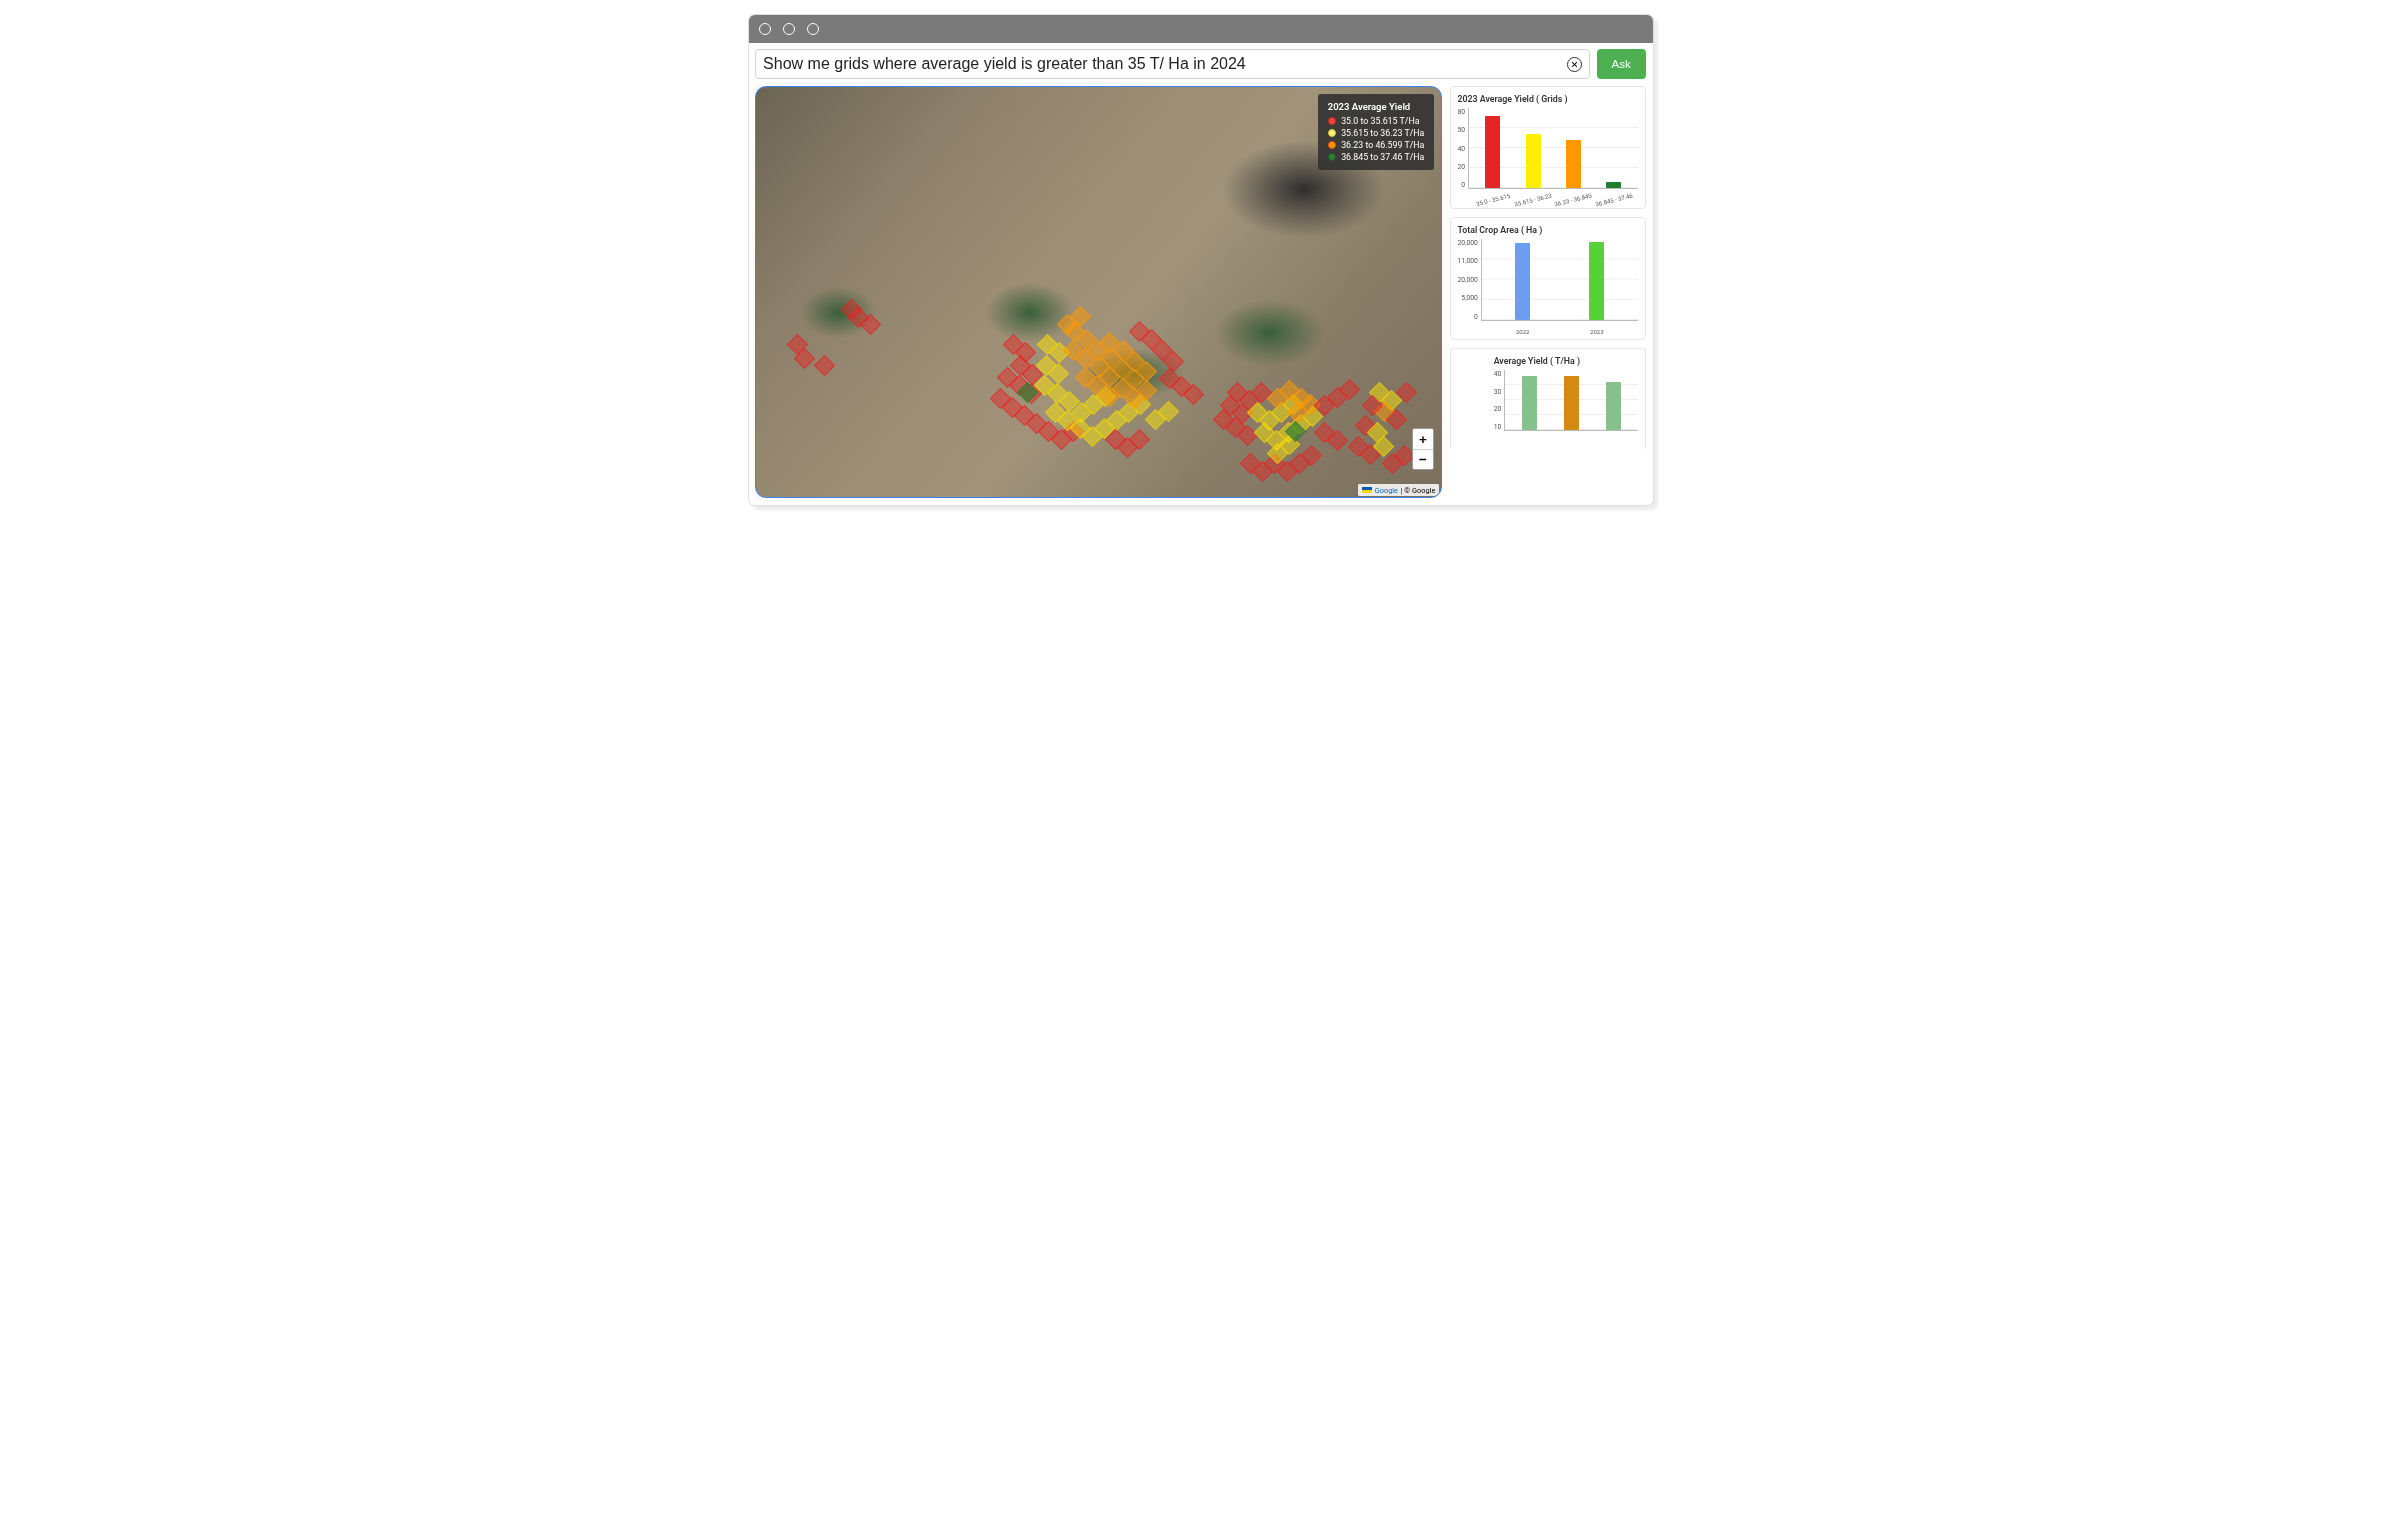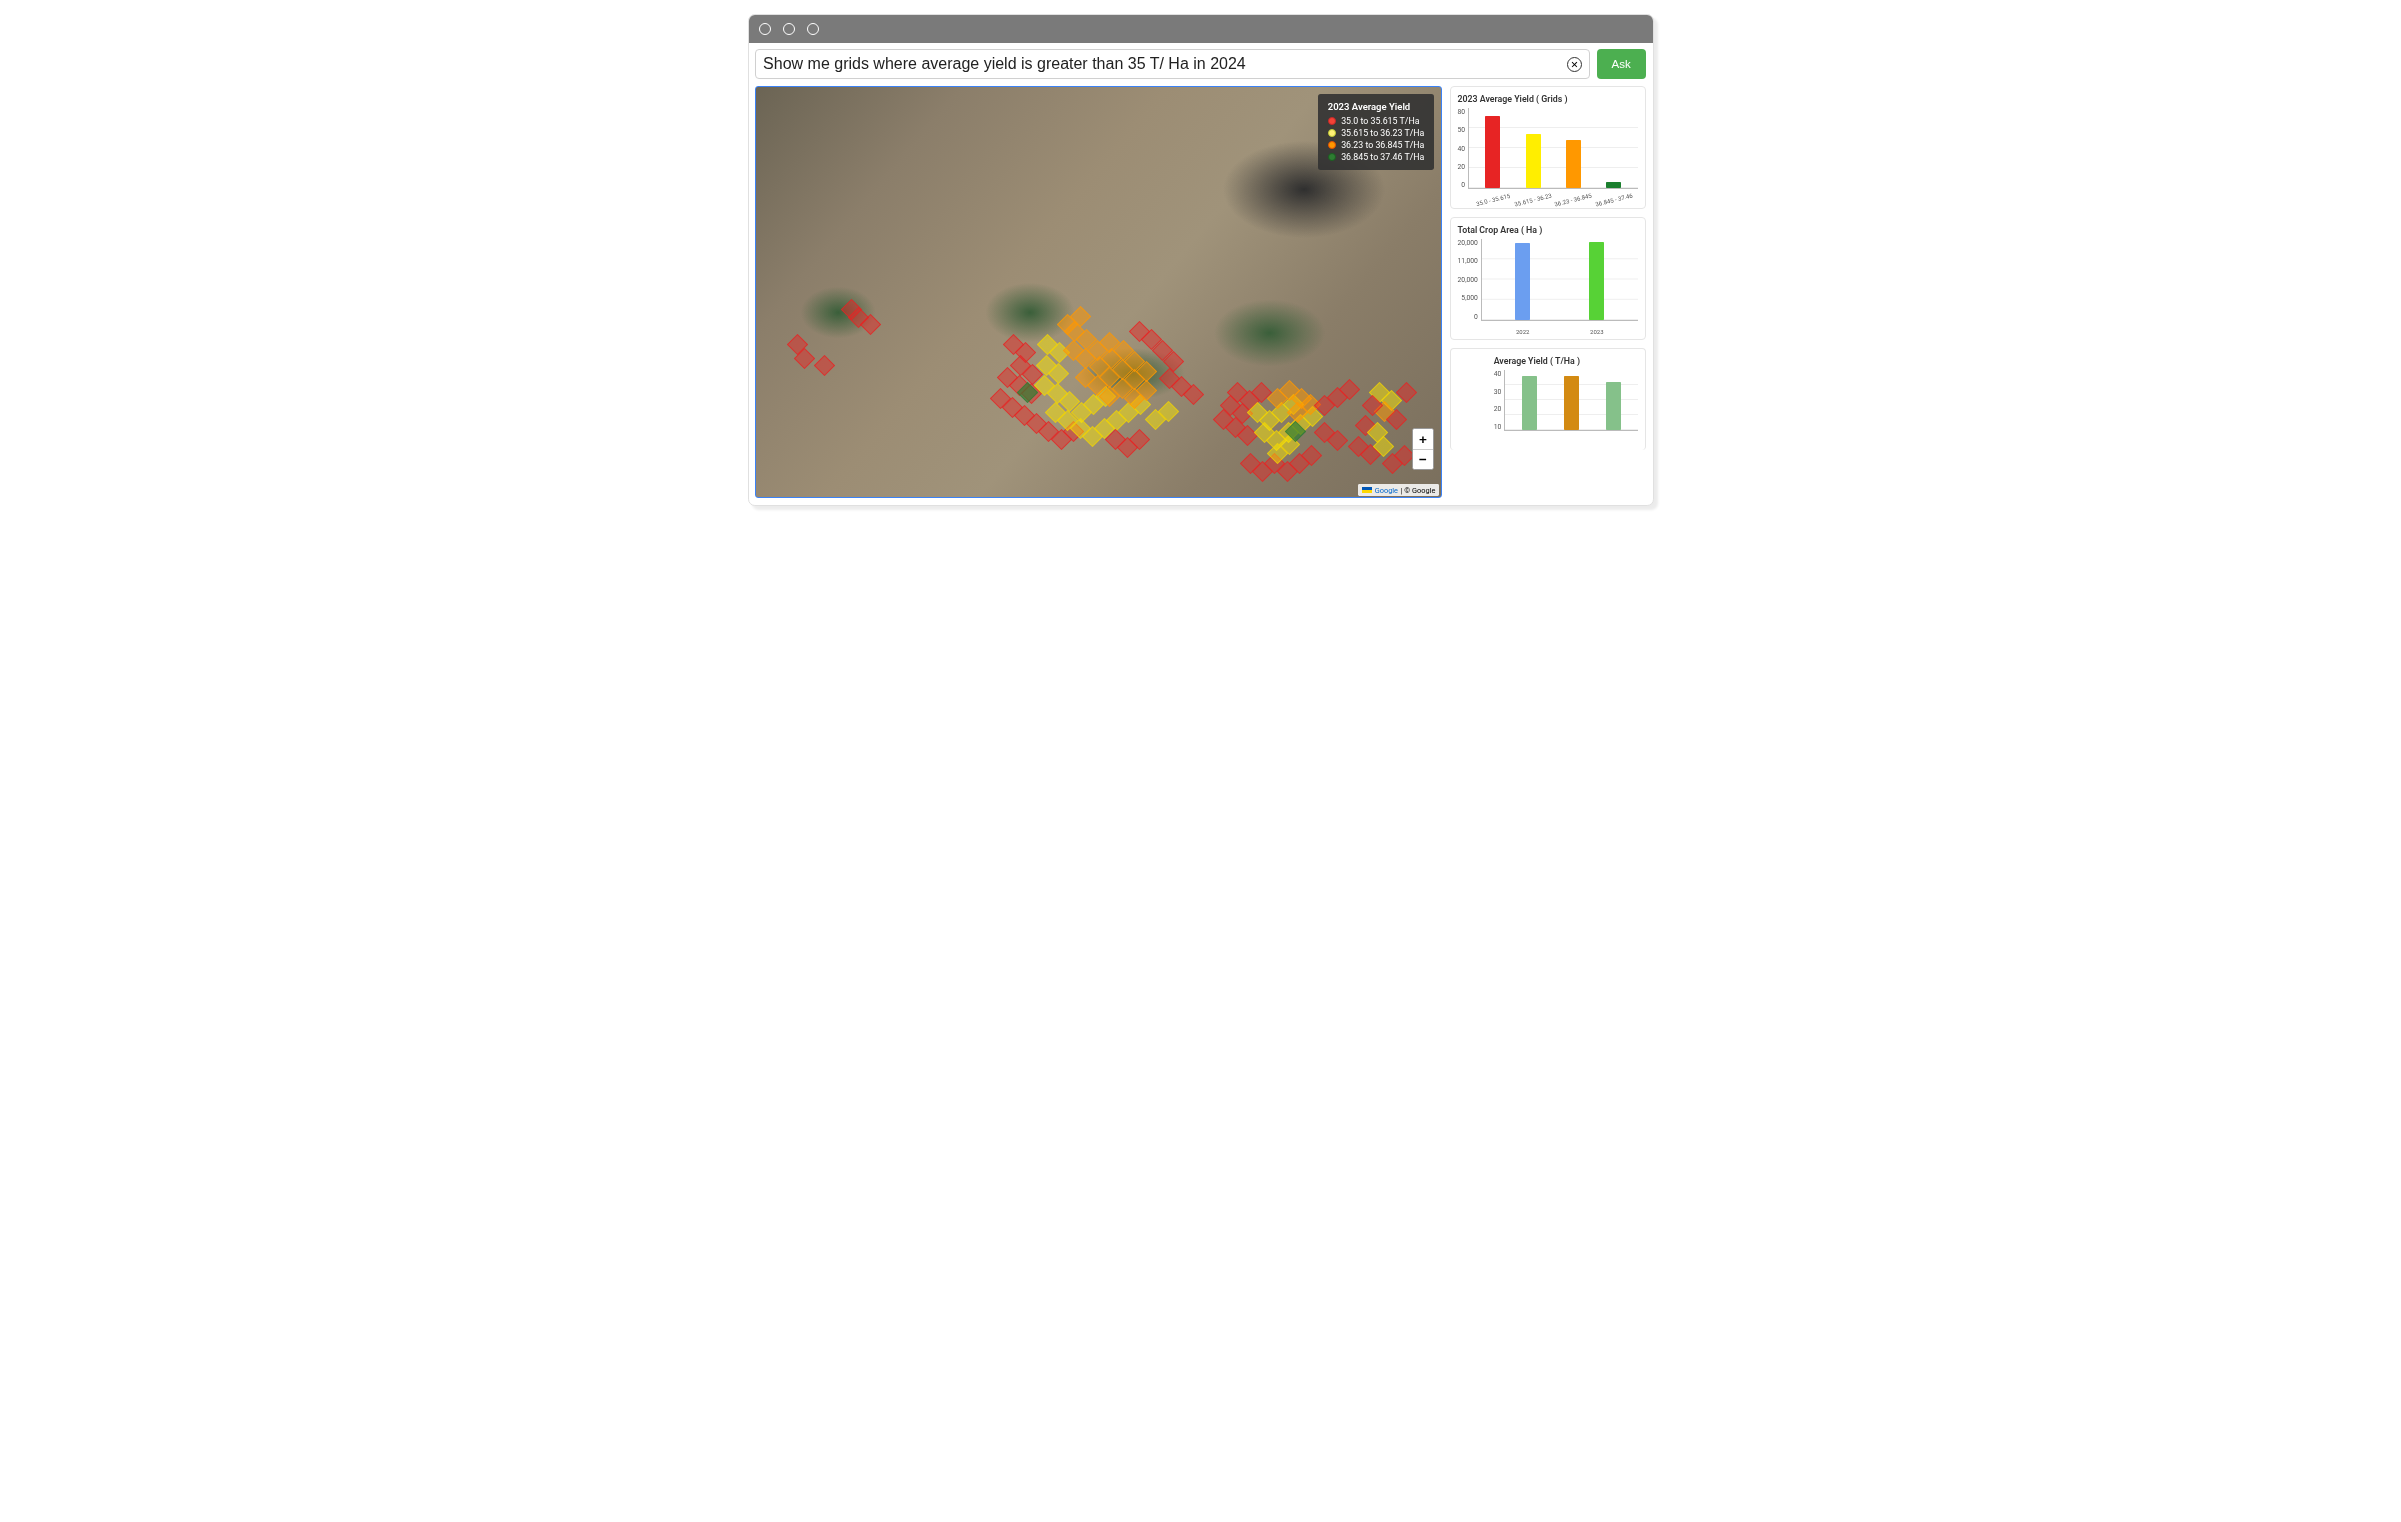--- a/index.html
+++ b/index.html
@@ -77,21 +77,21 @@
   .content {
     display: flex;
     gap: 8px;
     padding: 0 6.8px 6.8px 6.8px;
     height: 419px;
   }
   .map-panel {
     flex: 1;
     position: relative;
     border: 1.4px solid #3b82f6;
-    border-radius: 3px;
+    border-radius: 11px;
     overflow: hidden;
     background:
       radial-gradient(ellipse 135px 81px at 80% 25%, #2f2f2f 0%, transparent 60%),
       radial-gradient(ellipse 81px 54px at 40% 55%, #3a5f3a 0%, transparent 55%),
       radial-gradient(ellipse 101px 61px at 75% 60%, #3a5f3a 0%, transparent 55%),
       radial-gradient(ellipse 95px 47px at 55% 70%, #3a5f3a 0%, transparent 55%),
       radial-gradient(ellipse 68px 47px at 12% 55%, #3a5f3a 0%, transparent 55%),
       linear-gradient(130deg, #6b6454 0%, #8b7e6a 20%, #9c8d74 40%, #a0937a 55%, #8a7d68 75%, #7a6f5d 100%);
   }
   .grid-overlay {
@@ -412,21 +412,21 @@
         <div class="legend-row">
           <span class="legend-swatch sw-red"></span>
           <span>35.0 to 35.615 T/Ha</span>
         </div>
         <div class="legend-row">
           <span class="legend-swatch sw-yellow"></span>
           <span>35.615 to 36.23 T/Ha</span>
         </div>
         <div class="legend-row">
           <span class="legend-swatch sw-orange"></span>
-          <span>36.23 to 36.845 T/Ha</span>
+          <span>36.23 to 46.599 T/Ha</span>
         </div>
         <div class="legend-row">
           <span class="legend-swatch sw-green"></span>
           <span>36.845 to 37.46 T/Ha</span>
         </div>
       </div>
 
       <div class="zoom-ctrl">
         <button>+</button>
         <button>−</button>

